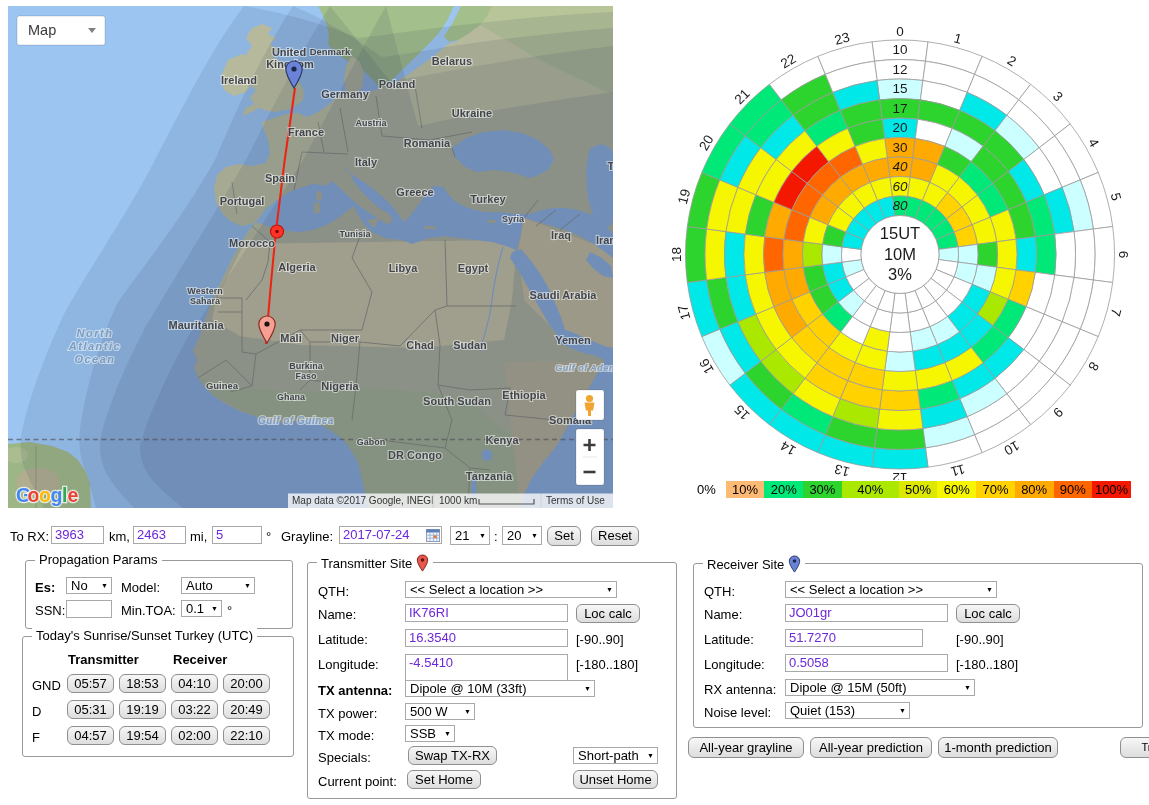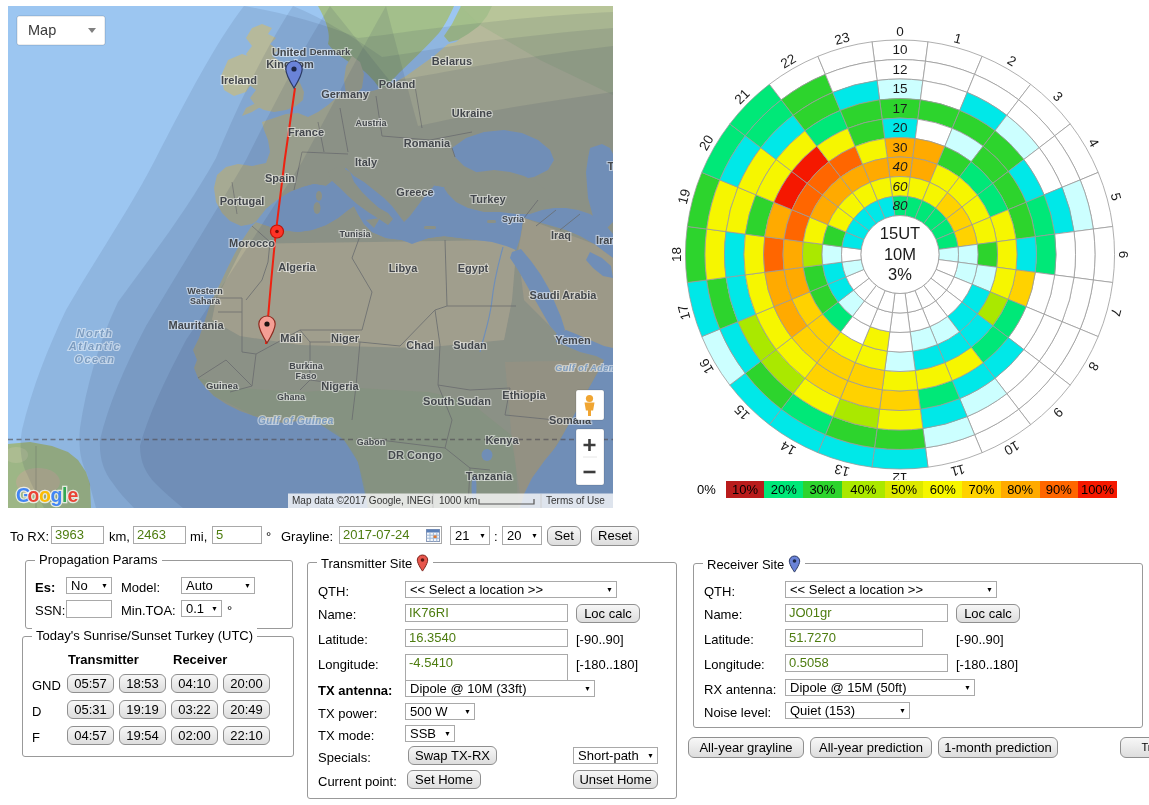--- a/index.html
+++ b/index.html
@@ -1,16 +1,16 @@
 <!DOCTYPE html>
 <html><head><meta charset="utf-8"><style>
 *{margin:0;padding:0;box-sizing:border-box}
 body{width:1149px;height:805px;background:#ffffff;font-family:"Liberation Sans",sans-serif;position:relative;overflow:hidden}
 .lb{position:absolute;font-size:13px;color:#000;white-space:nowrap}
-.in{position:absolute;border:1px solid #a9a9a9;background:#fff;font-size:13px;color:#4d7c0f;padding:0 3px;white-space:nowrap;overflow:hidden}
+.in{position:absolute;border:1px solid #a9a9a9;background:#fff;font-size:13px;color:#6d28d9;padding:0 3px;white-space:nowrap;overflow:hidden}
 .se{position:absolute;border:1px solid #a9a9a9;background:#fff;font-size:13px;color:#000;padding:0 14px 0 4px;white-space:nowrap;overflow:hidden}
 .se .ar{position:absolute;right:3px;top:50%;margin-top:-4px;font-size:7px;color:#000;line-height:8px}
 .bt{position:absolute;border:1px solid #8f8f8f;border-radius:6px;background:linear-gradient(#f7f7f7,#ddd);font-size:13px;color:#000;text-align:center;white-space:nowrap}
 .fs{position:absolute;border:1px solid #999;border-radius:3px}
 .fslg{position:absolute;font-size:13px;color:#000;background:#fff;padding:0 4px;white-space:nowrap}
 </style></head><body>
 <svg style="position:absolute;left:8px;top:6px" width="605" height="502" viewBox="8 6 605 502" font-family="Liberation Sans, sans-serif">
     <rect x="8" y="6" width="605" height="502" fill="#9cc6f1"></rect>
     <path d="M318,6 C326,20 331,34 328,44 C336,54 348,62 360,68 C368,74 376,82 381,91 C387,86 393,79 399,73 C413,60 427,46 439,33 C445,25 450,15 454,6 Z" fill="#a3bf8b"></path>
     <path d="M344,92 L360,94 L376,90 L392,84 L406,76 L420,66 L434,56 L448,44 L458,34 L464,24 L470,14 L474,6 L613,6 L613,234 L608,228 L600,220 L590,214 L578,210 L566,208 L554,208 L542,210 L530,214 L520,214 L506,210 L488,210 L470,206 L454,198 L448,188 L436,186 L424,184 L416,190 L412,200 L408,210 L402,218 L396,210 L388,200 L378,190 L366,180 L354,172 L346,168 L336,178 L326,186 L314,184 L303,187 L290,192 L277,200 L266,209 L260,219 L252,224 L241,226 L230,221 L222,213 L216,202 L214,188 L217,175 L226,167 L238,164 L252,166 L266,163 L270,152 L268,140 L264,130 L262,122 L274,118 L286,114 L298,113 L308,117 L318,112 L328,105 L336,98 L344,92 Z" fill="#c8caa4"></path>
@@ -417,24 +417,24 @@
     <text x="707.3" y="143.2" font-size="13.5" fill="#1a1a1a" text-anchor="middle" dominant-baseline="middle" transform="rotate(300 707.3 143.2)">20</text>
     <text x="742.7" y="97.2" font-size="13.5" fill="#1a1a1a" text-anchor="middle" dominant-baseline="middle" transform="rotate(315 742.7 97.2)">21</text>
     <text x="788.7" y="61.8" font-size="13.5" fill="#1a1a1a" text-anchor="middle" dominant-baseline="middle" transform="rotate(330 788.7 61.8)">22</text>
     <text x="842.4" y="39.6" font-size="13.5" fill="#1a1a1a" text-anchor="middle" dominant-baseline="middle" transform="rotate(345 842.4 39.6)">23</text>
     <text x="900.0" y="239" font-size="16.5" fill="#1a1a1a" text-anchor="middle">15UT</text>
     <text x="900.0" y="259.5" font-size="16.5" fill="#1a1a1a" text-anchor="middle">10M</text>
     <text x="900.0" y="280" font-size="16.5" fill="#1a1a1a" text-anchor="middle">3%</text>
   </svg>
 <div style="position:absolute;left:687px;top:481px;height:17px;display:flex">
     <div style="width:38.7px;height:17px;background:#ffffff;font-size:13px;color:#000;text-align:center;line-height:17px">0%</div>
-    <div style="width:38.7px;height:17px;background:#b91c1c;font-size:13px;color:#000;text-align:center;line-height:17px">10%</div>
+    <div style="width:38.7px;height:17px;background:#fdba74;font-size:13px;color:#000;text-align:center;line-height:17px">10%</div>
     <div style="width:38.7px;height:17px;background:#00e878;font-size:13px;color:#000;text-align:center;line-height:17px">20%</div>
     <div style="width:38.7px;height:17px;background:#2dd42d;font-size:13px;color:#000;text-align:center;line-height:17px">30%</div>
-    <div style="width:43px;height:17px;background:#aae800;font-size:13px;color:#000;text-align:center;line-height:17px">40%</div>
+    <div style="width:57px;height:17px;background:#aae800;font-size:13px;color:#000;text-align:center;line-height:17px">40%</div>
     <div style="width:38.7px;height:17px;background:#dce800;font-size:13px;color:#000;text-align:center;line-height:17px">50%</div>
     <div style="width:38.7px;height:17px;background:#f6f600;font-size:13px;color:#000;text-align:center;line-height:17px">60%</div>
     <div style="width:38.7px;height:17px;background:#ffd200;font-size:13px;color:#000;text-align:center;line-height:17px">70%</div>
     <div style="width:38.7px;height:17px;background:#ffaa00;font-size:13px;color:#000;text-align:center;line-height:17px">80%</div>
     <div style="width:38.7px;height:17px;background:#ff6600;font-size:13px;color:#000;text-align:center;line-height:17px">90%</div>
     <div style="width:38.7px;height:17px;background:#f51800;font-size:13px;color:#000;text-align:center;line-height:17px">100%</div>
   </div>
 <div class="lb" style="left:10px;top:529px;">To RX:</div>
 <div class="in" style="left:51px;top:526px;width:53px;height:18px;line-height:16px">3963</div>
 <div class="lb" style="left:109px;top:529px;">km,</div>

